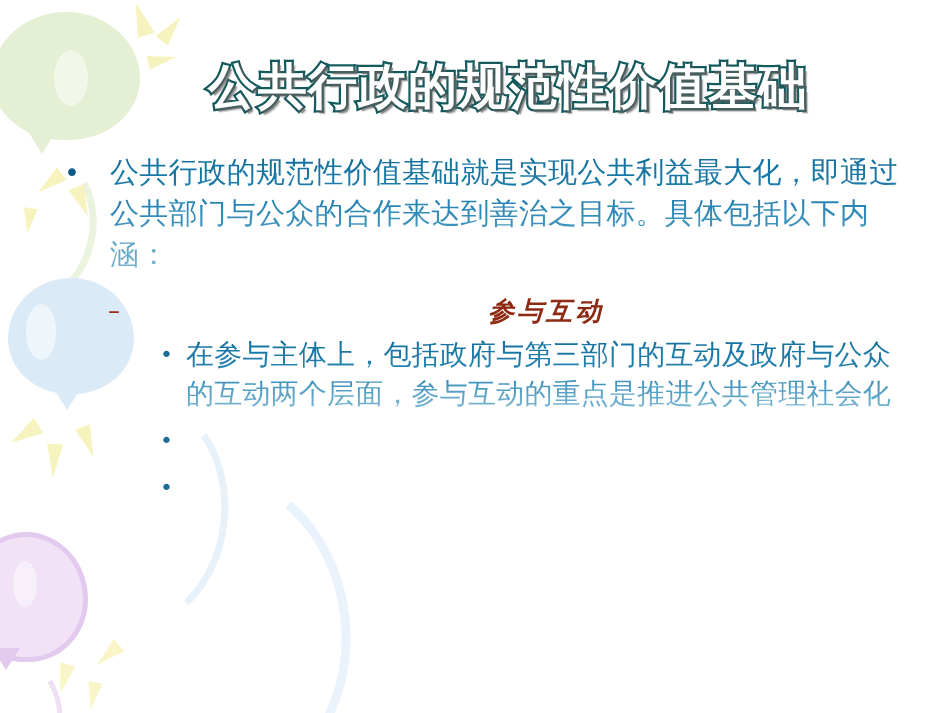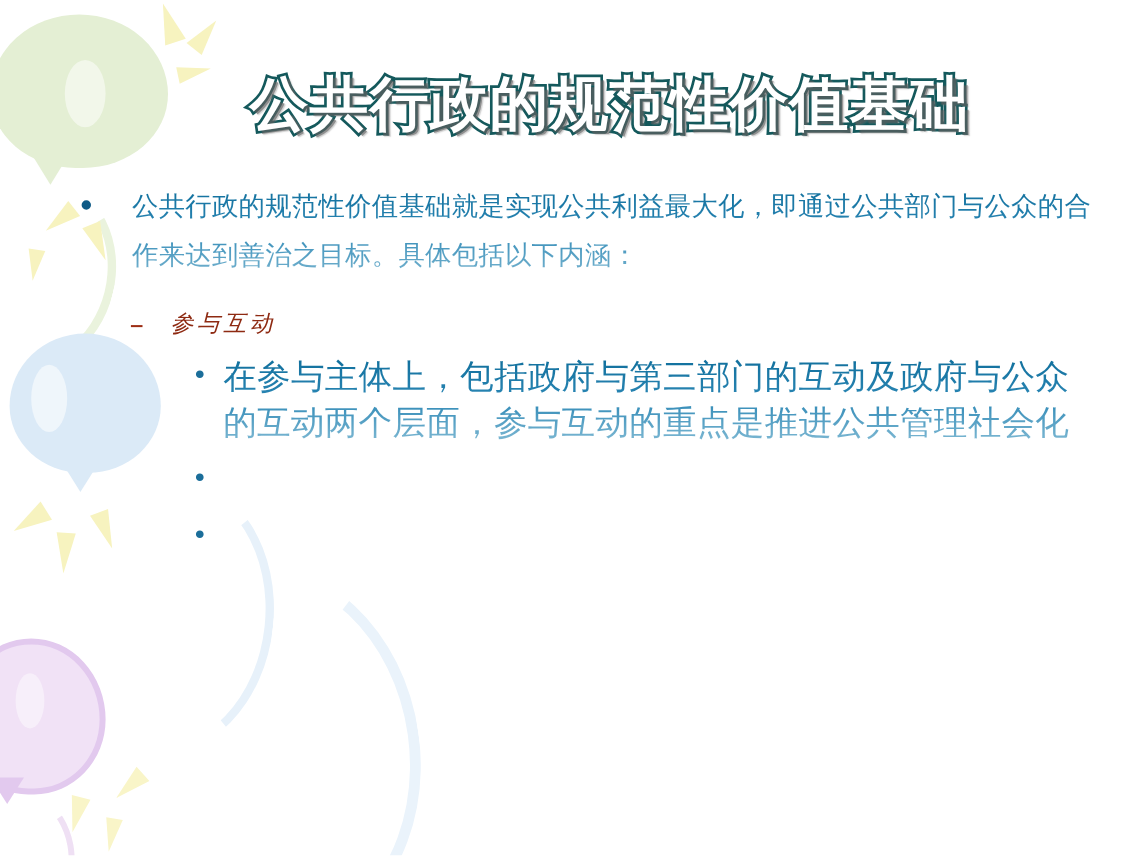--- a/index.html
+++ b/index.html
@@ -102,21 +102,21 @@
   }
   .lvl1 .bullet-mark {
     width: 46px;
     color: #0e5a86;
     font-size: 27px;
     line-height: 41px;
     font-family: "DejaVu Sans", "Liberation Sans", sans-serif;
   }
   .lvl1 .bullet-text {
     color: #2377a8;
-    font-size: 22px;
+    font-size: 29px;
     line-height: 41px;
     letter-spacing: 0.2px;
     background: linear-gradient(180deg, #0d6c99 0%, #2a86b4 45%, #7fb8d2 100%);
     -webkit-background-clip: text;
     background-clip: text;
     text-decoration: underline;
     -webkit-text-fill-color: transparent;
   }
 
   
@@ -128,25 +128,26 @@
   .lvl2 .bullet-mark {
     width: 34px;
     color: #9c2d13;
     font-size: 24px;
     line-height: 36px;
     font-family: "DejaVu Sans", "Liberation Sans", sans-serif;
   }
   .lvl2 .bullet-text {
     color: #8e2a12;
     font-family: "DejaVu Serif", "Liberation Serif", serif;
-    font-weight: normal;
+    font-weight: bold;
     font-style: italic;
-    font-size: 19px;
+    font-size: 26px;
     line-height: 36px;
     letter-spacing: 3px;
+    text-align: center;
   }
 
   
   .lvl3 {
     padding-left: 160px;
     padding-right: 36px;
     margin-bottom: 8px;
   }
   .lvl3 .bullet-mark {
     width: 26px;

